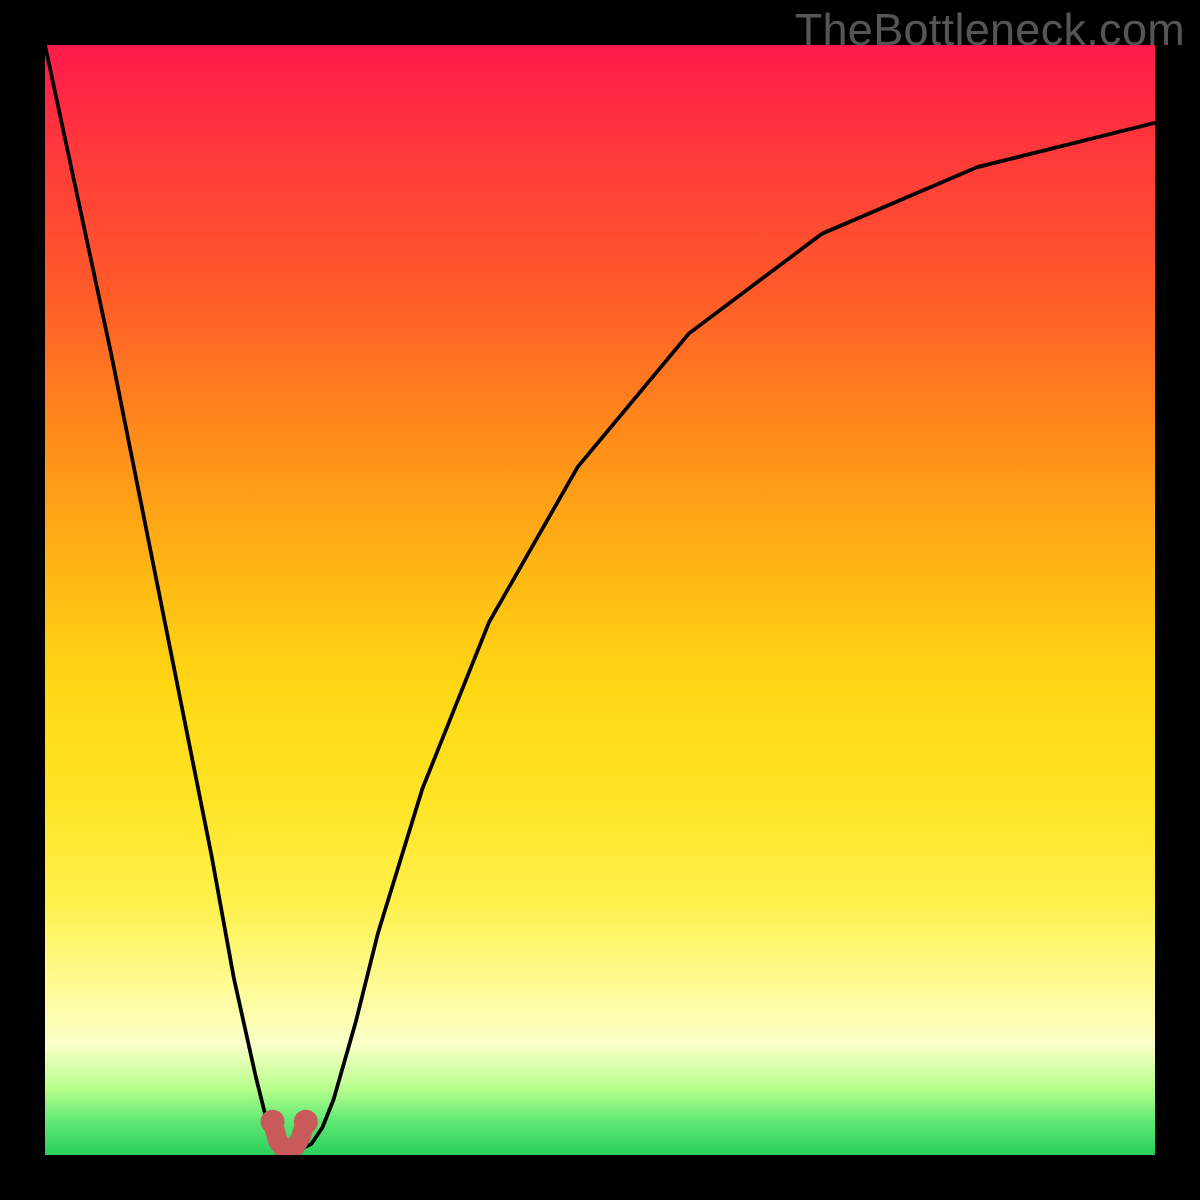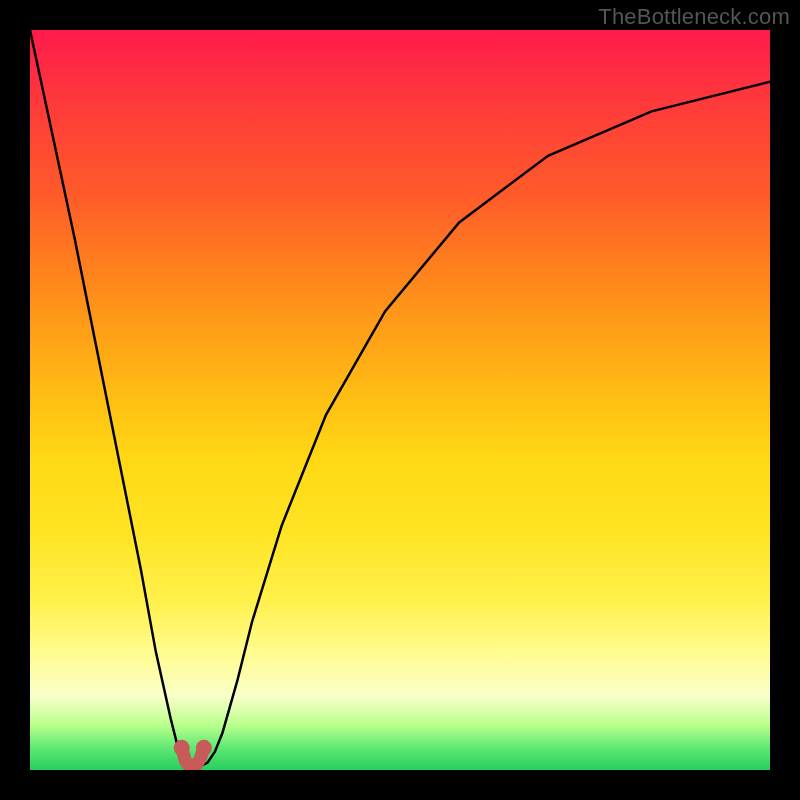--- a/index.html
+++ b/index.html
@@ -50,21 +50,21 @@
   svg.curve {
     position: absolute;
     inset: 0;
     width: 740px;
     height: 740px;
   }
   .watermark {
     position: absolute;
     top: 4px;
     right: 10px;
-    font-size: 22px;
+    font-size: 30px;
     color: #555;
     letter-spacing: 0.2px;
     font-weight: 500;
   }
 </style>
 </head>
 <body>
 
 <div class="frame">
 

